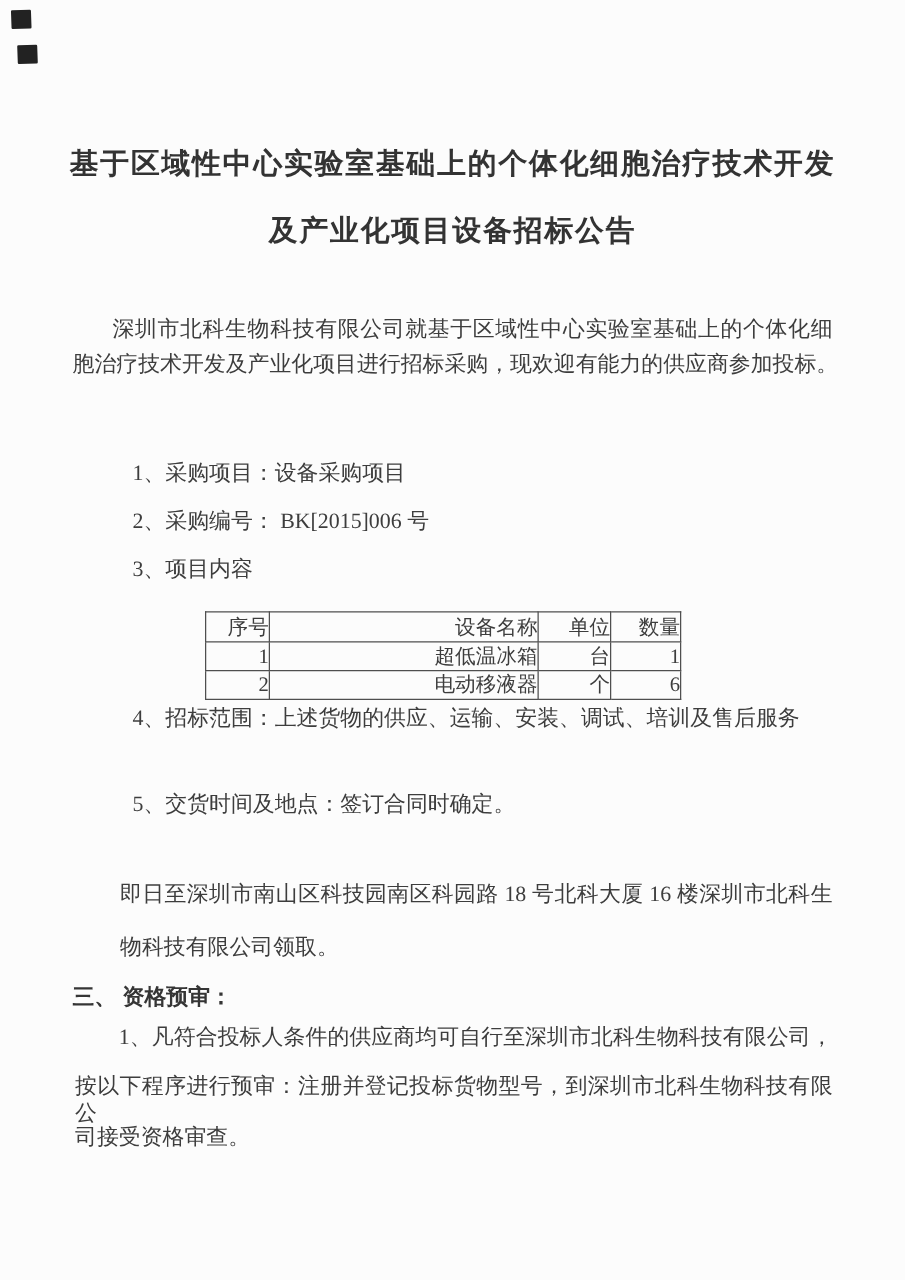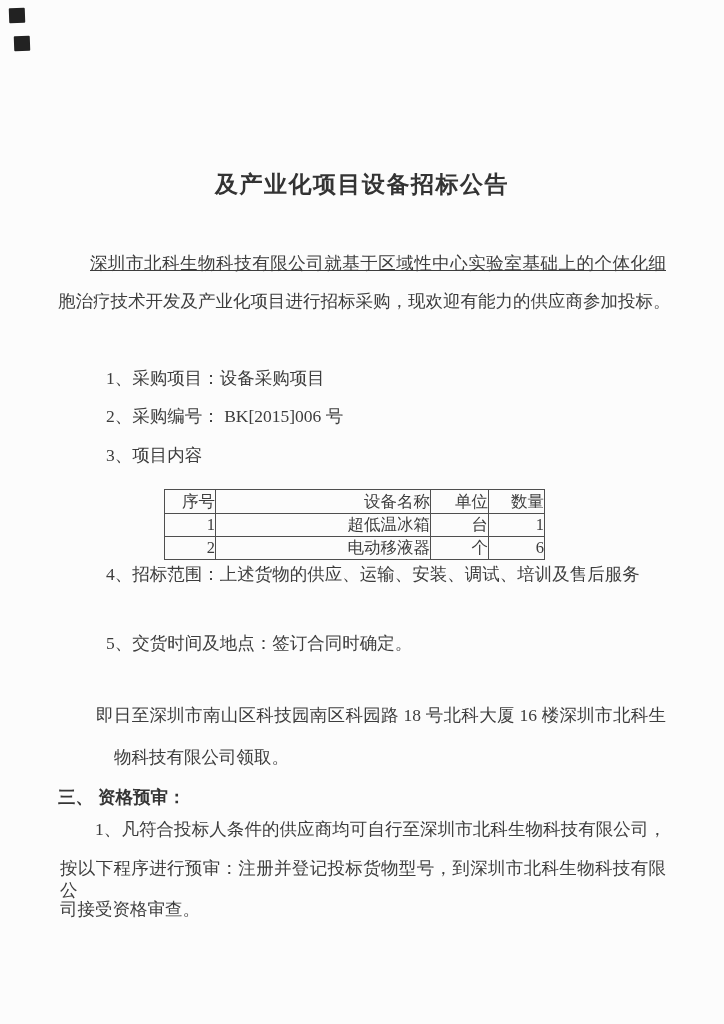--- a/index.html
+++ b/index.html
@@ -58,31 +58,31 @@
     position: absolute;
     left: 58px;
     font-size: 17.5px;
     font-weight: bold;
     line-height: 22px;
     white-space: nowrap;
     color: #353535;
   }
   .sec-num { display: inline-block; width: 40px; }
 
-  .intro-l1 { top: 252px; left: 90px; width: 576px; text-decoration: underline; }
-  .intro-l2 { top: 290px; left: 58px; }
+  .intro-l1 { top: 252px; left: 90px; width: 576px; }
+  .intro-l2 { top: 280px; left: 58px; }
   .h1 { top: 330px; }
   .i1 { top: 367px; left: 106px; }
   .i2 { top: 405px; left: 106px; }
   .i3 { top: 444px; left: 106px; }
   .i4 { top: 563px; left: 106px; }
   .i5 { top: 632px; left: 106px; }
   .h2 { top: 668px; }
   .s2l1 { top: 704px; left: 96px; width: 570px; }
-  .s2l2 { top: 746px; left: 96px; margin-left: 18px; }
+  .s2l2 { top: 746px; left: 96px; }
   .h3 { top: 786px; }
   .s3l1 { top: 818px; left: 95px; width: 571px; }
   .s3l2 { top: 857px; left: 60px; width: 606px; }
   .s3l3 { top: 898px; left: 60px; }
 
   table.equip {
     position: absolute;
     top: 489px; left: 164px;
     border-collapse: collapse;
     table-layout: fixed;
@@ -103,20 +103,21 @@
   table.equip td.name { text-align: right; padding-left: 8px; }
 </style>
 </head>
 <body>
 
 <div class="page">
 
   <div class="scan-mark m1"></div>
   <div class="scan-mark m2"></div>
 
+  <div class="title-line t1">基于区域性中心实验室基础上的个体化细胞治疗技术开发</div>
   <div class="title-line t2">及产业化项目设备招标公告</div>
 
   <div class="line just intro-l1">深圳市北科生物科技有限公司就基于区域性中心实验室基础上的个体化细</div>
   <div class="line intro-l2">胞治疗技术开发及产业化项目进行招标采购，现欢迎有能力的供应商参加投标。</div>
 
 
   <div class="line i1">1、采购项目：设备采购项目</div>
   <div class="line i2">2、采购编号： BK[2015]006 号</div>
   <div class="line i3">3、项目内容</div>
 

